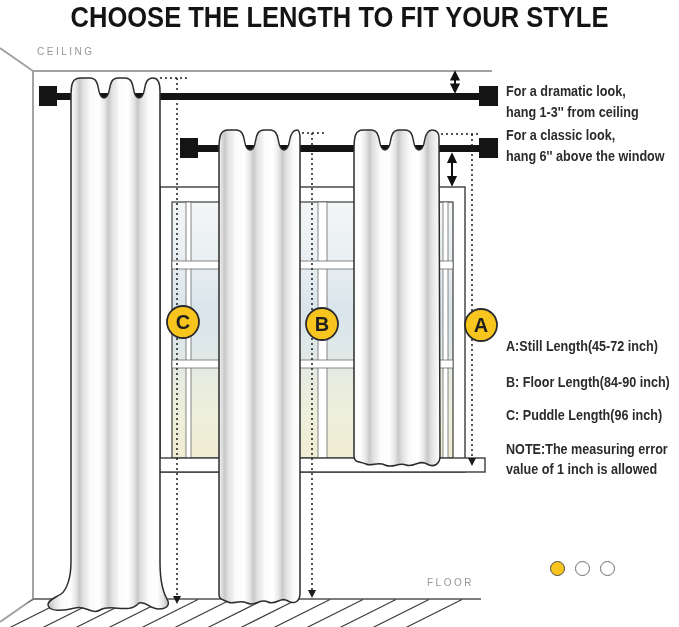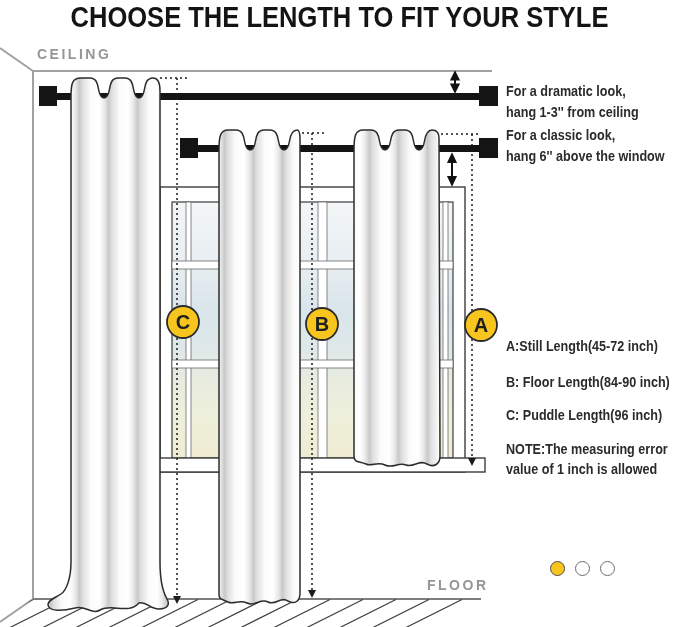--- a/index.html
+++ b/index.html
@@ -1,22 +1,22 @@
 <!DOCTYPE html>
 <html><head>
 <meta charset="utf-8">
 <style>
   html,body{margin:0;padding:0;background:#fff;}
   .stage{position:relative;width:679px;height:627px;background:#fff;overflow:hidden;
          font-family:"Liberation Sans",sans-serif;}
   .title{position:absolute;top:1px;left:0;width:679px;text-align:center;
          font-size:29px;font-weight:bold;color:#141414;letter-spacing:0px;
          transform:scaleX(.88);transform-origin:center top;white-space:nowrap;}
-  .room-label{position:absolute;font-size:14px;letter-spacing:2.5px;color:#969696;
-              font-weight:700;white-space:nowrap;}
+  .room-label{position:absolute;font-size:10px;letter-spacing:2.5px;color:#969696;
+              font-weight:400;white-space:nowrap;}
   #ceiling-label{left:37px;top:46px;}
   #floor-label{left:427px;top:577px;}
   .rc{position:absolute;left:506px;font-weight:bold;font-size:15px;color:#2b2b2b;
       transform:scaleX(.84);transform-origin:left top;line-height:21px;white-space:nowrap;}
   .rc div{display:block;}
   #ann-dramatic{top:80px;}
   #ann-classic{top:124px;}
   #len-a{top:335px;}
   #len-b{top:371px;}
   #len-c{top:404px;}

